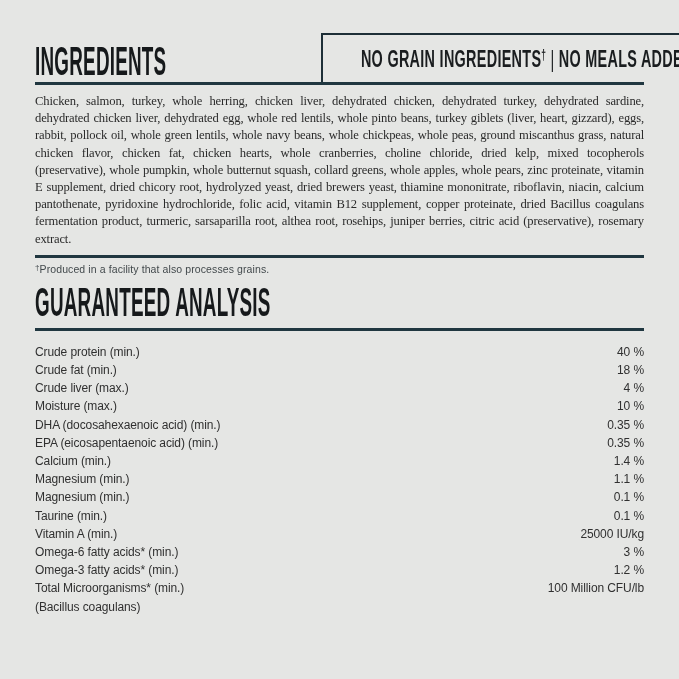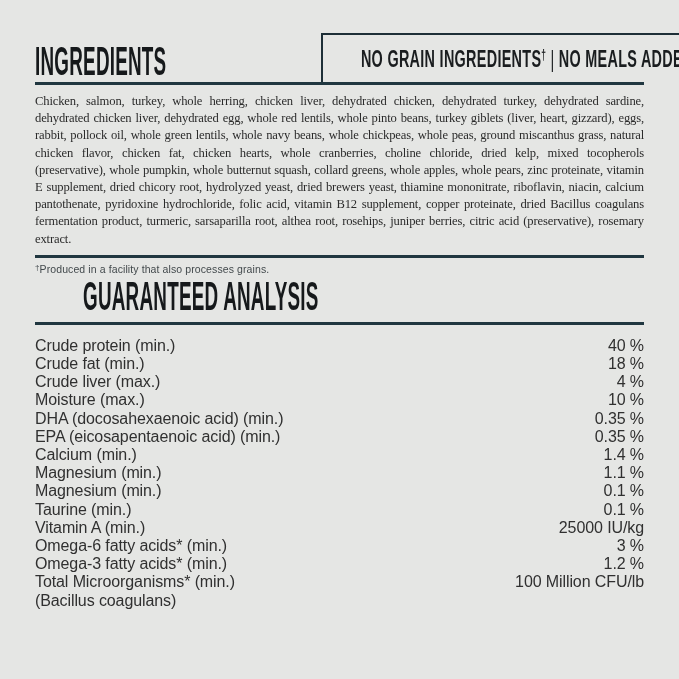--- a/index.html
+++ b/index.html
@@ -97,35 +97,34 @@
     font-size: 10.5px;
     color: #42494c;
     letter-spacing: 0.1px;
   }
   .footnote sup {
     font-size: 8px;
     vertical-align: 3px;
   }
   
   .ga-title-wrap {
-    margin-top: 4px;
+    margin-top: 10px;
     overflow: visible;
-    text-align: center;
   }
   .rule-ga {
     margin-top: 8px;
   }
   .ga-table {
     margin-top: 12px;
   }
   .ga-row {
     display: flex;
     justify-content: space-between;
     align-items: baseline;
-    font-size: 16px;
+    font-size: 12px;
     line-height: 18.2px;
     color: #303030;
     letter-spacing: -0.1px;
   }
   .ga-label {
     text-align: left;
     white-space: nowrap;
   }
   .ga-value {
     text-align: right;

